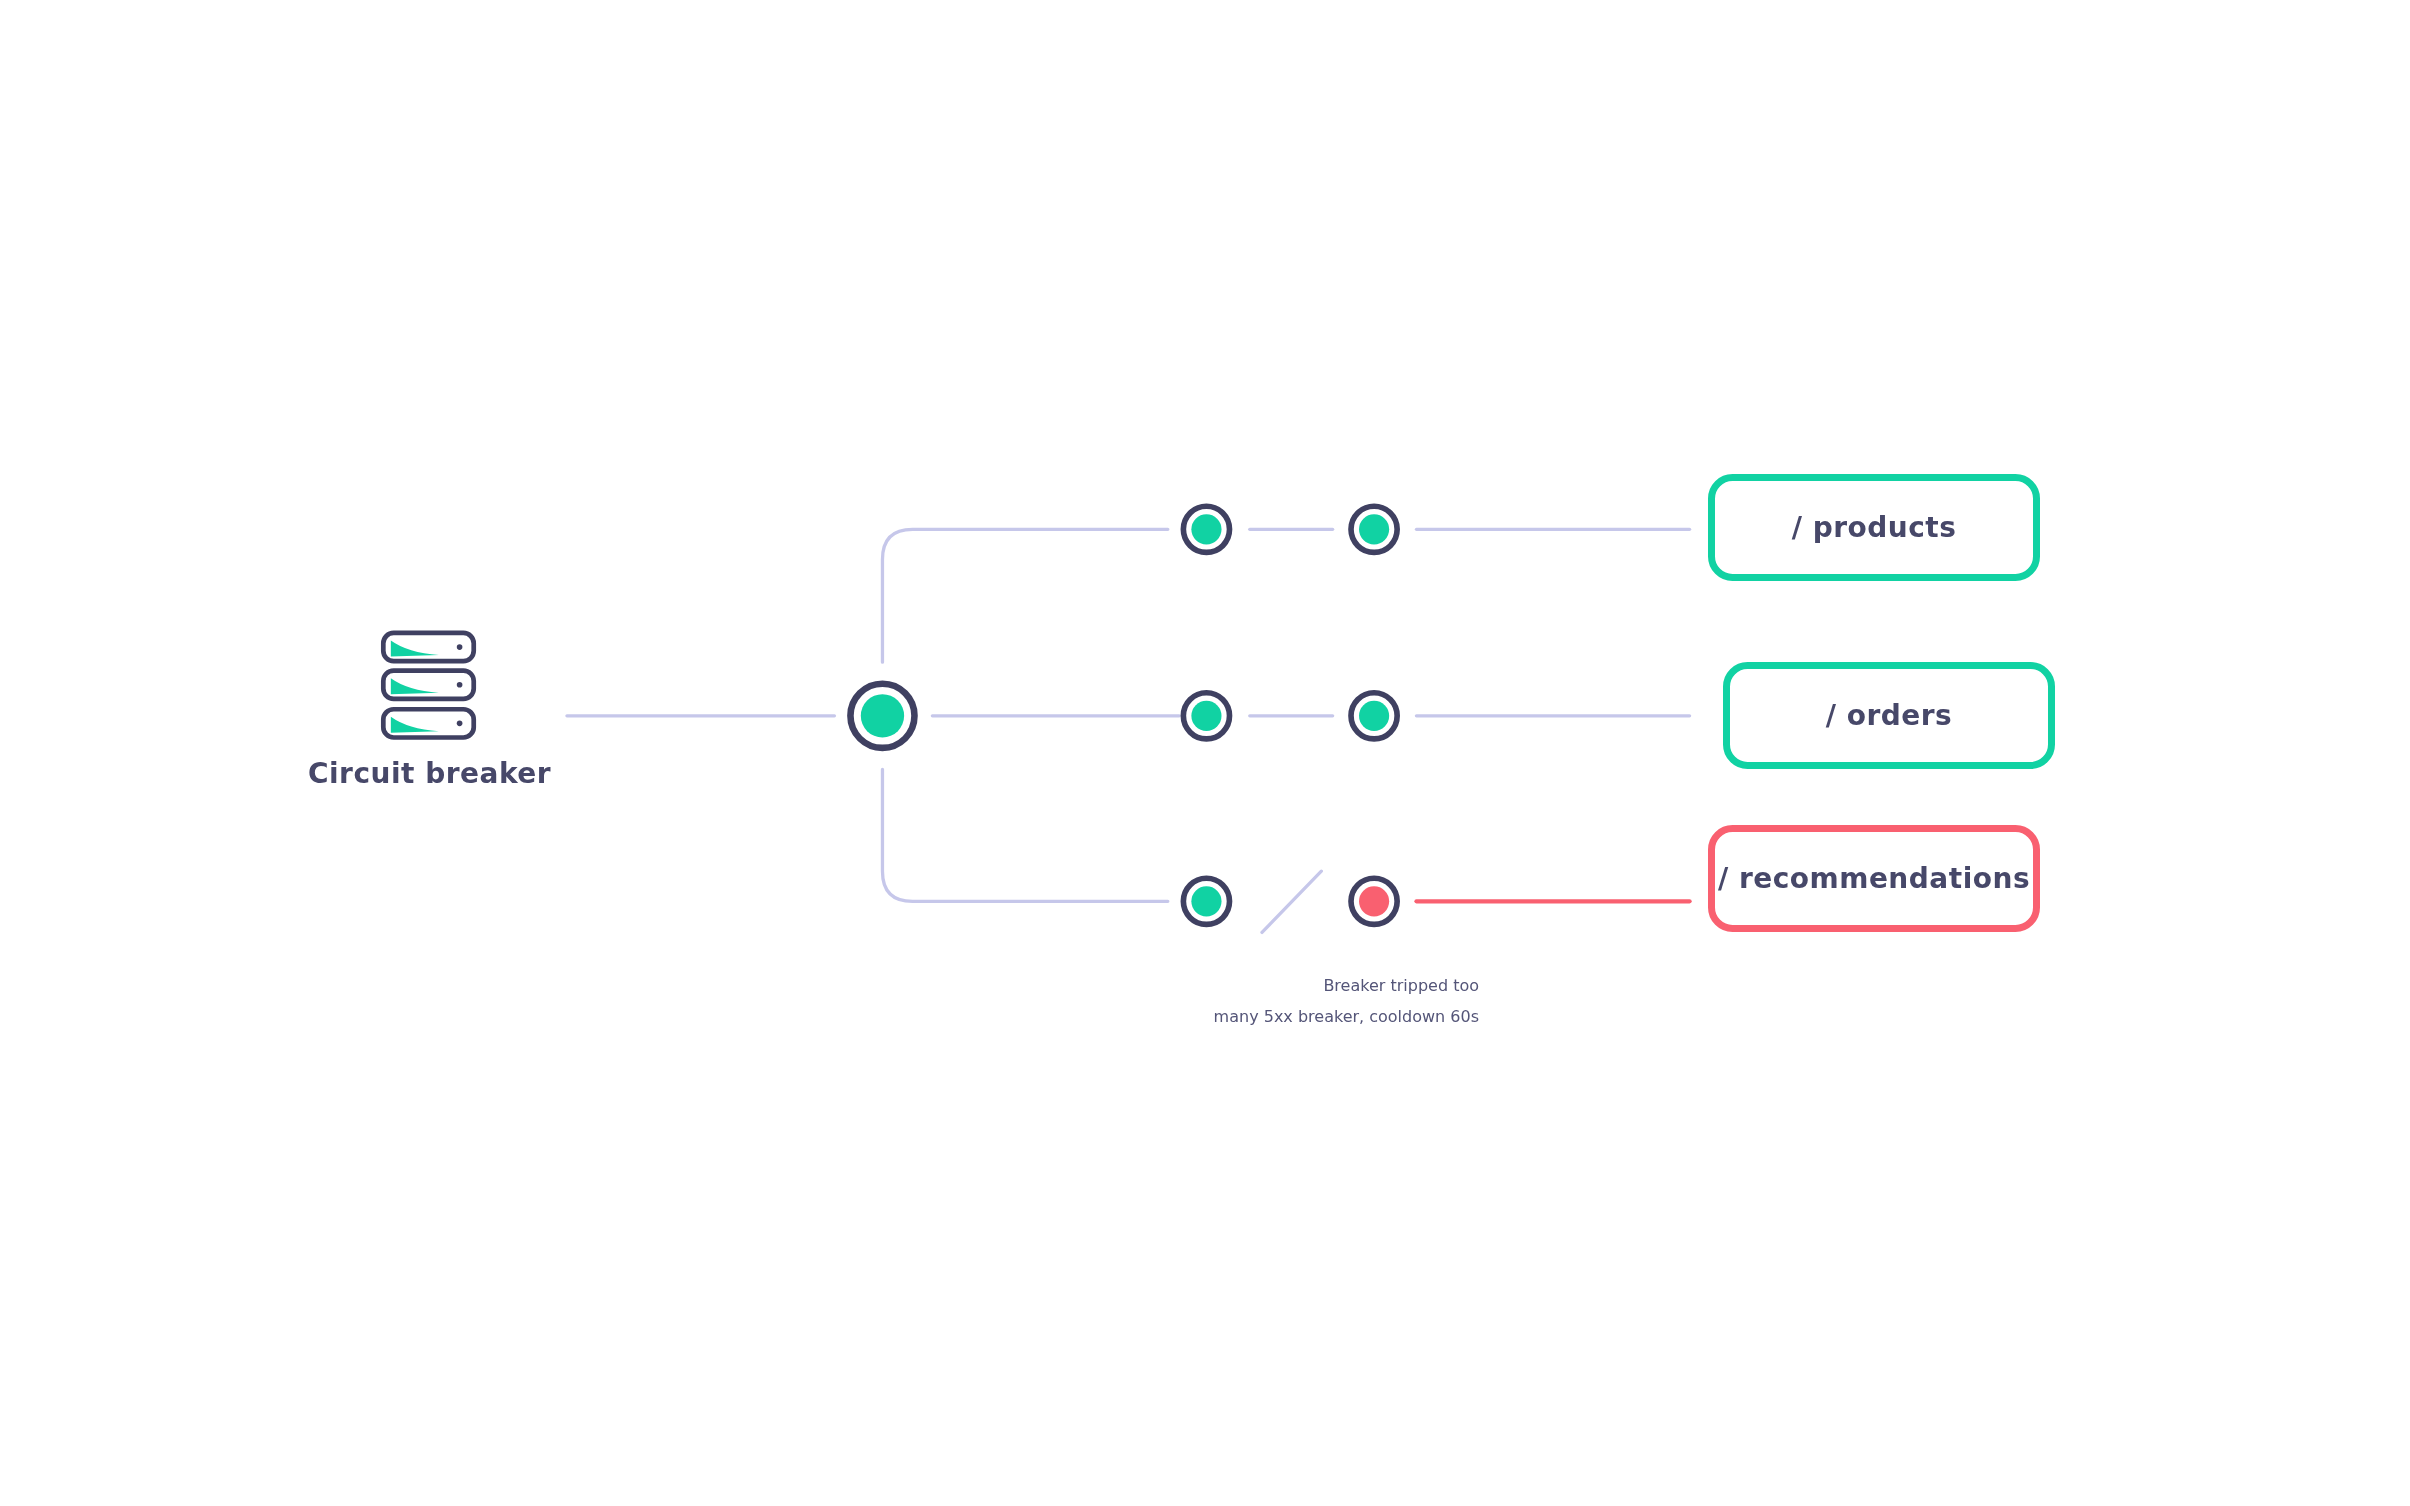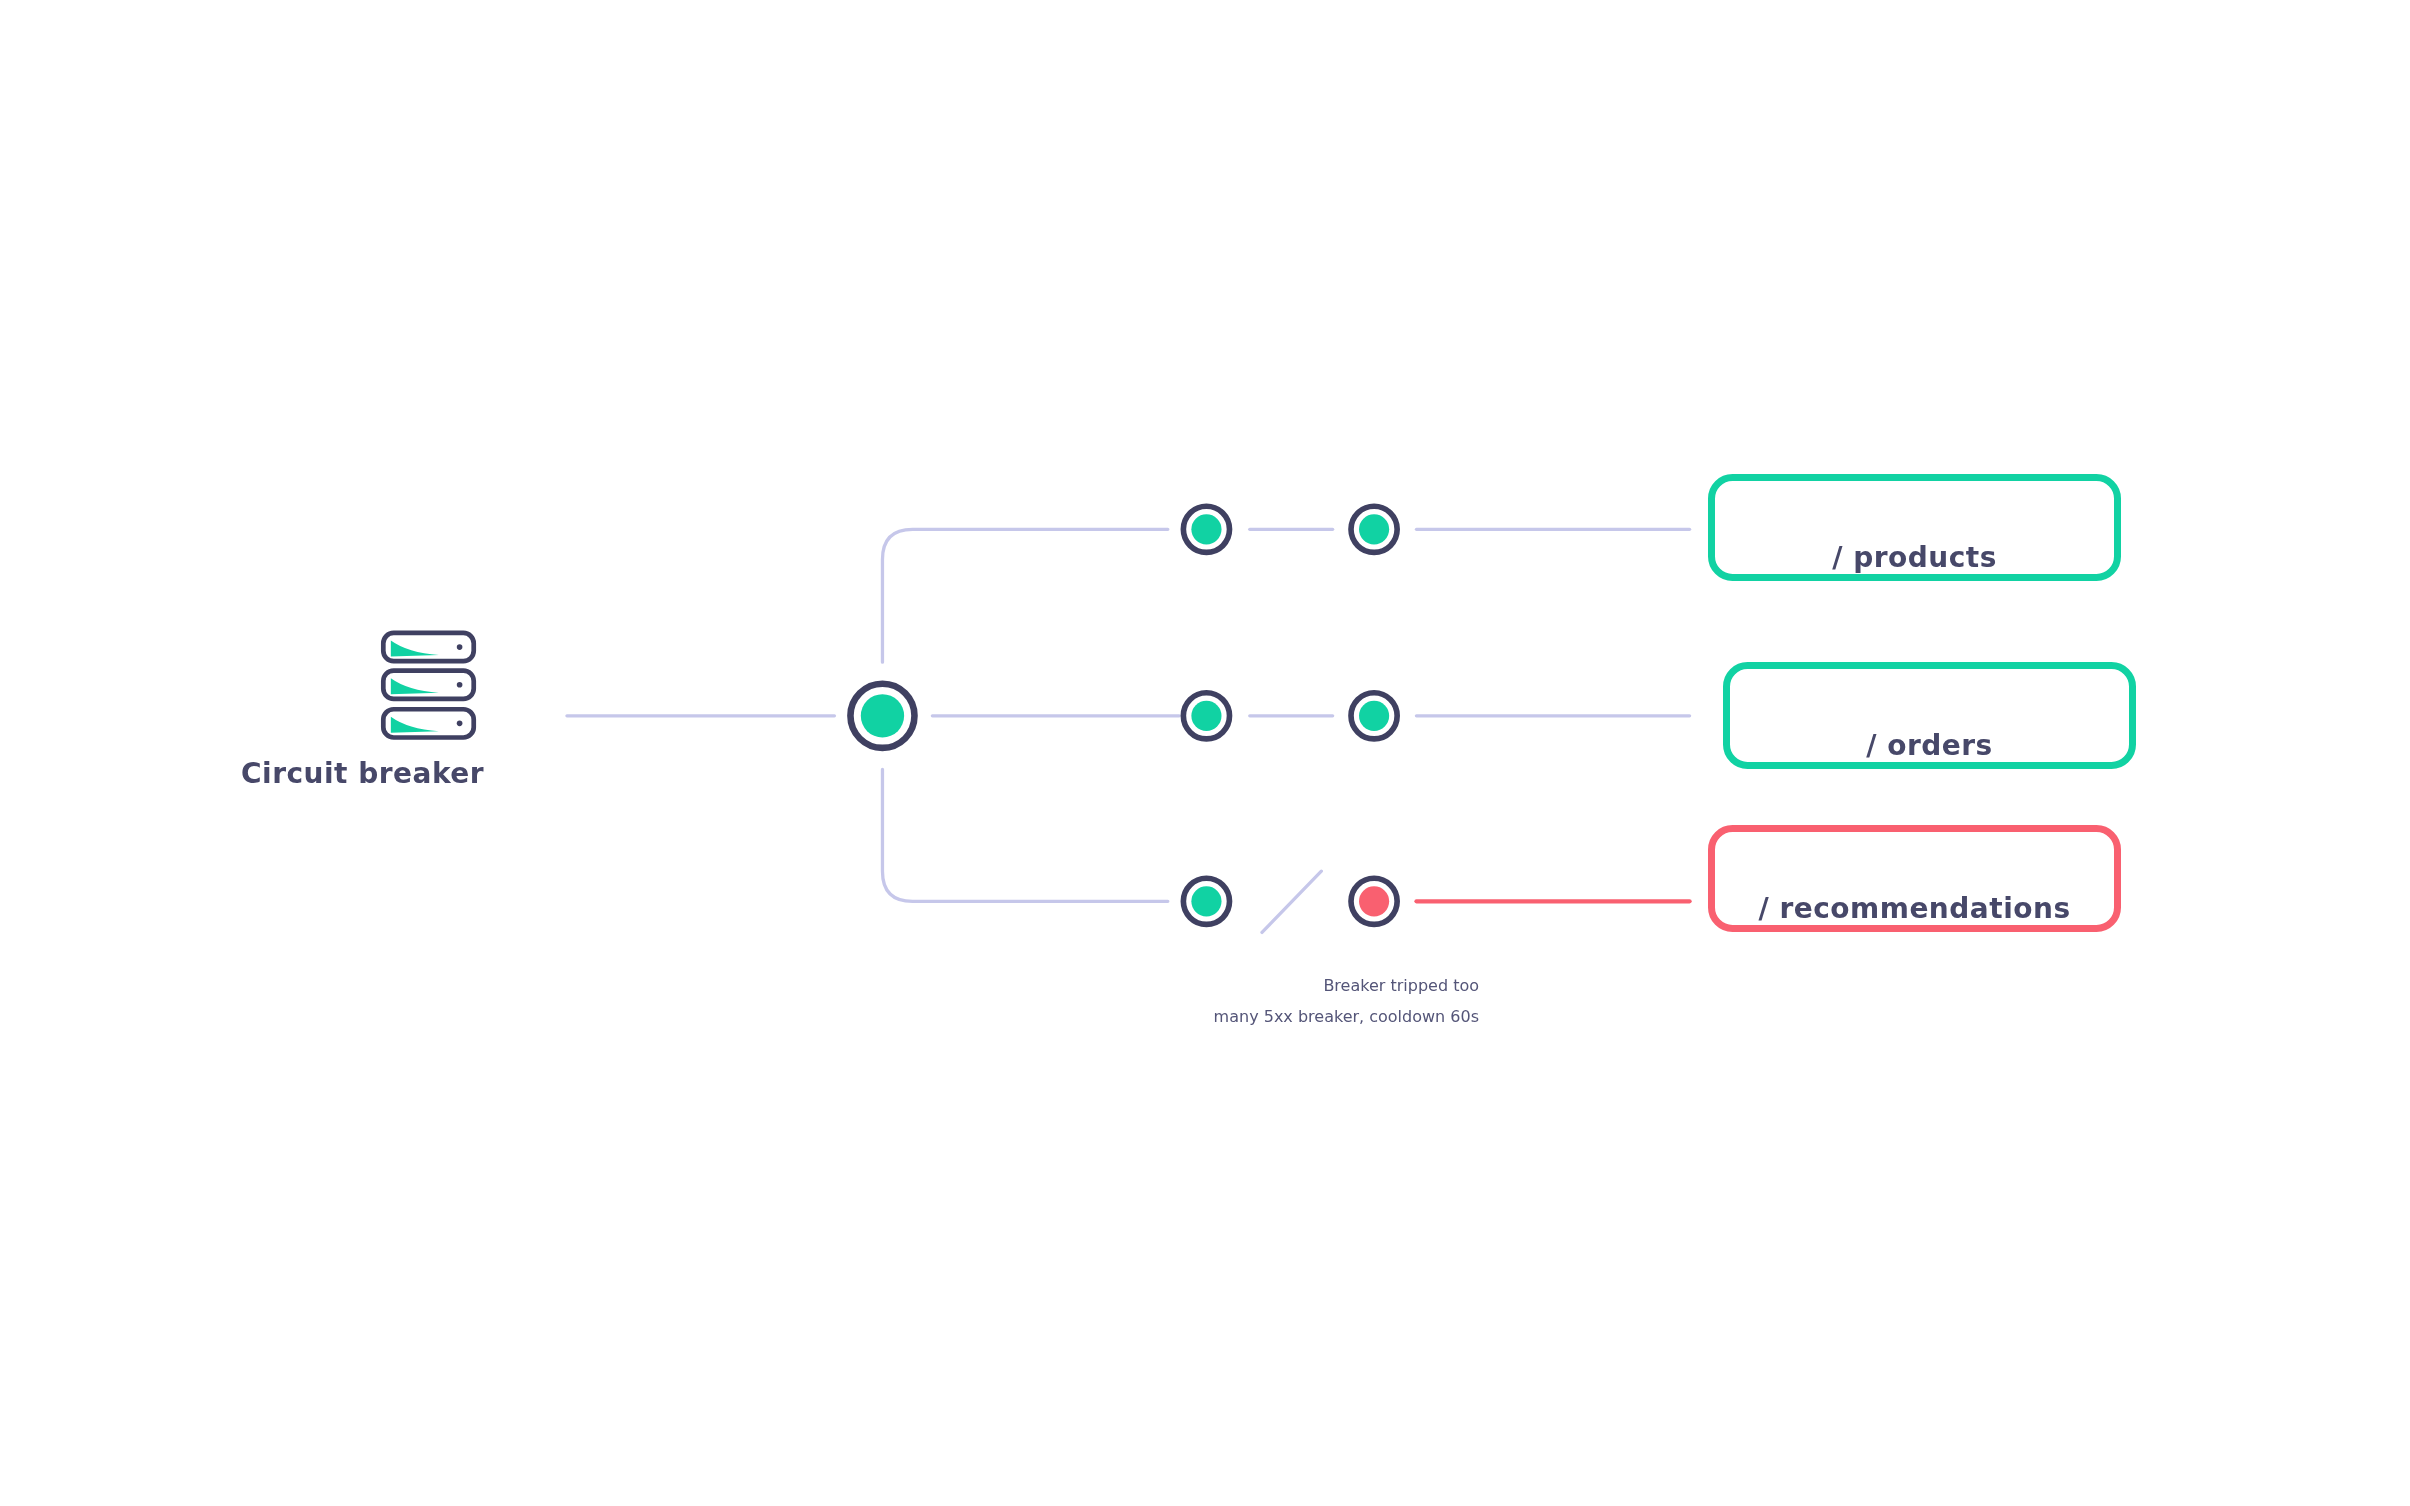--- a/index.html
+++ b/index.html
@@ -32,28 +32,28 @@
   .core-red{fill:var(--red);}
 
   
   .bar{fill:#fff;stroke:var(--slate);stroke-width:5;}
   .wedge{fill:var(--teal);}
   .dot{fill:var(--slate);}
 
   
   .source-label{
     position:absolute;left:241px;top:757px;width:377px;
-    font-size:28px;font-weight:700;color:var(--text);
+    text-align:center;font-size:28px;font-weight:700;color:var(--text);
     letter-spacing:0.5px;
   }
   .endpoint{
-    position:absolute;left:1708px;width:413px;height:107px;
+    position:absolute;left:1708px;width:332px;height:107px;
     box-sizing:border-box;background:#fff;
     border:7.5px solid var(--teal);border-radius:24.5px;
-    display:flex;align-items:flex-end;justify-content:center;
+    display:flex;align-items:center;justify-content:center;
   }
   .endpoint--open{border-color:var(--red);}
   .endpoint .endpoint-label{
     font-size:28px;font-weight:600;color:var(--text);letter-spacing:0.5px;
   }
   .annotation{
     position:absolute;left:1102px;top:970px;width:377px;
     text-align:right;color:var(--caption);
     font-size:16px;line-height:31px;font-weight:400;
   }

